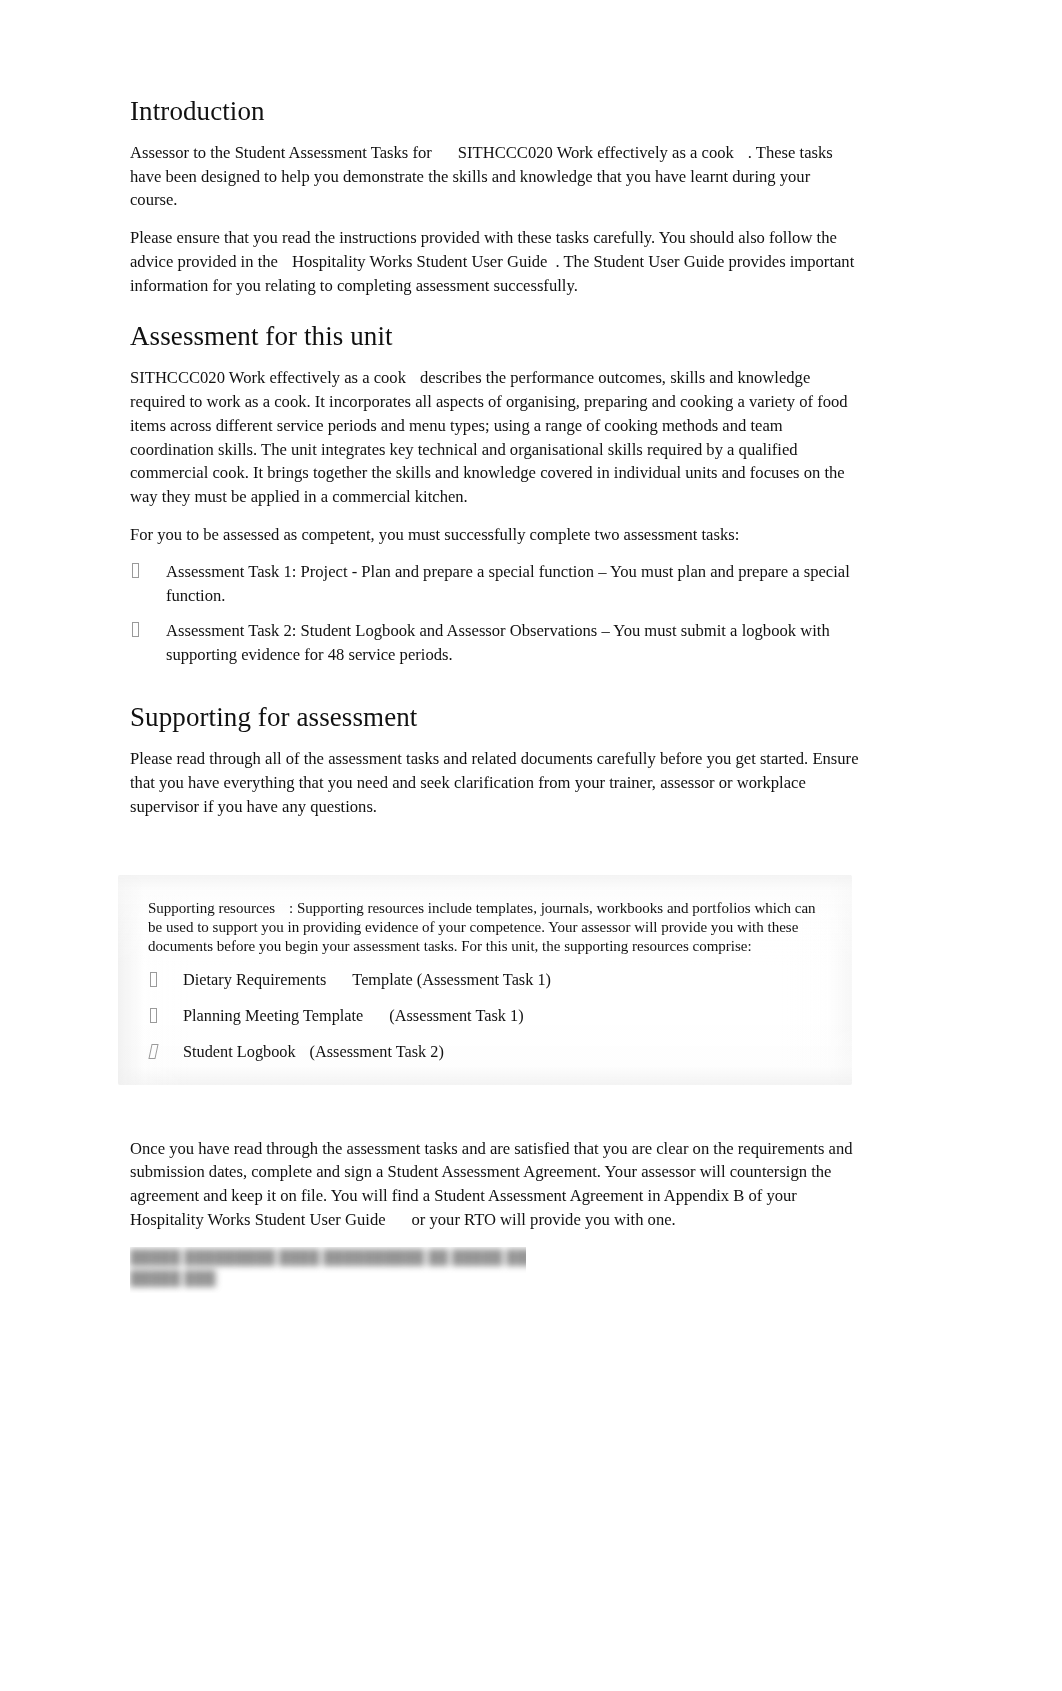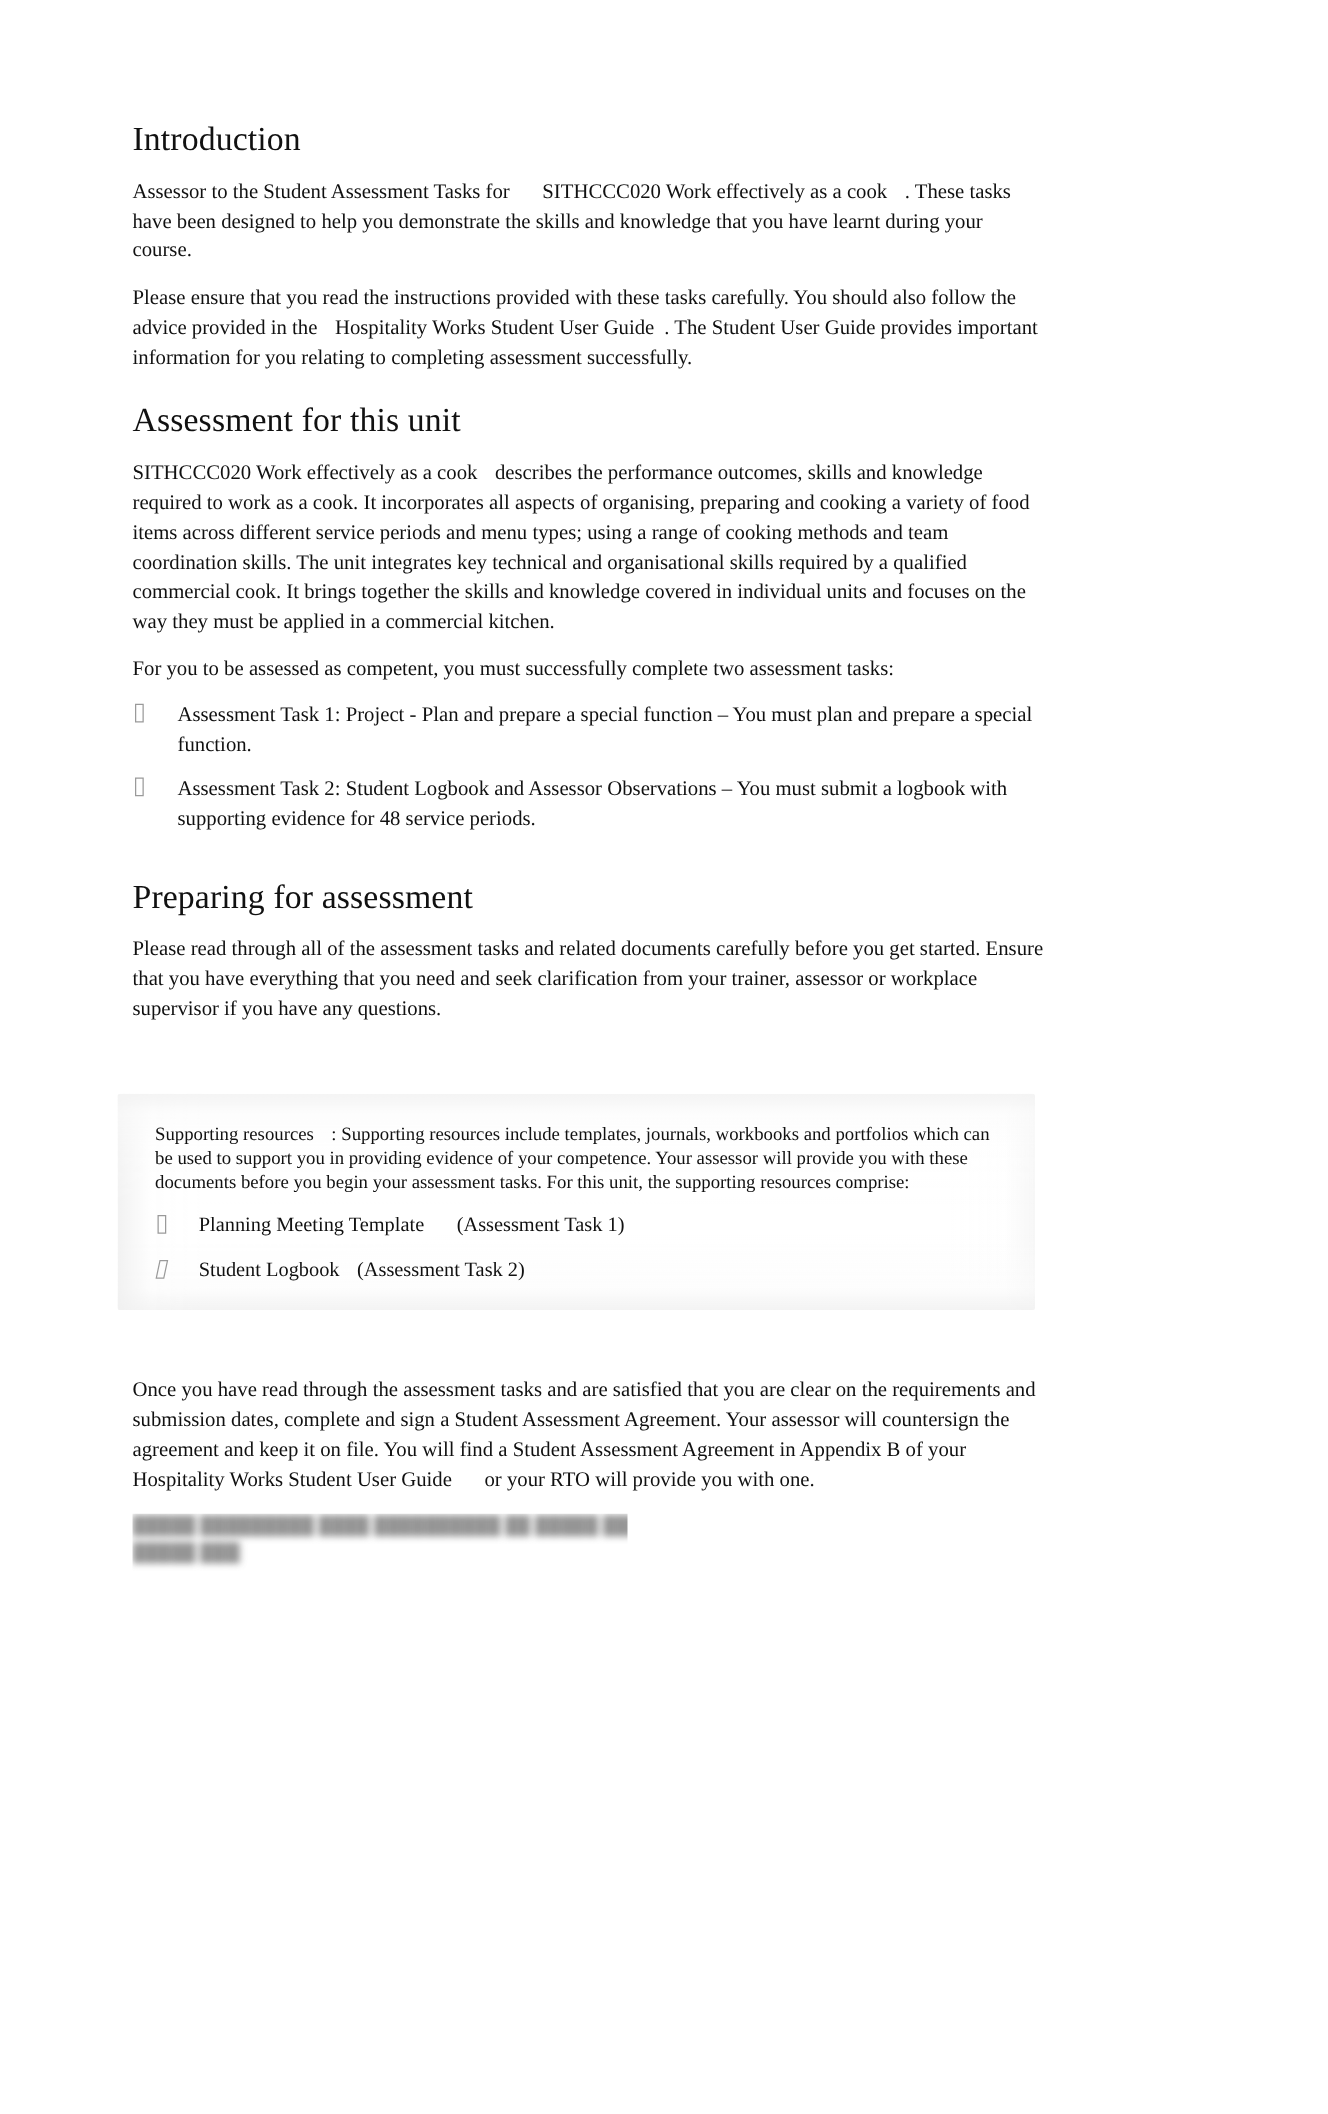--- a/index.html
+++ b/index.html
@@ -14,21 +14,21 @@
   .page {
     position: relative;
     width: 1062px;
     height: 1691px;
     background: #ffffff;
     overflow: hidden;
     box-sizing: border-box;
   }
   .content {
     position: absolute;
-    left: 106px;
+    left: 130px;
     top: 96px;
     width: 730px;
   }
 
   h1.doc-heading {
     font-family: "Liberation Serif", "DejaVu Serif", serif;
     font-weight: normal;
     font-size: 27px;
     line-height: 1.15;
     color: #111111;
@@ -170,28 +170,32 @@
       <li>
         <span class="tofu"></span>
         <span>Assessment Task 1: Project - Plan and prepare a special function – You must plan and prepare a special function.</span>
       </li>
       <li>
         <span class="tofu"></span>
         <span>Assessment Task 2: Student Logbook and Assessor Observations – You must submit a logbook with supporting evidence for 48 service periods.</span>
       </li>
     </ul>
 
-    <h1 class="doc-heading spaced2">Preparing for assessment</h1>
+    <h1 class="doc-heading spaced2">Supporting for assessment</h1>
 
     <p class="body-text">Please read through all of the assessment tasks and related documents carefully before you get started. Ensure that you have everything that you need and seek clarification from your trainer, assessor or workplace supervisor if you have any questions.</p>
 
     <div class="resource-box">
       <p class="box-intro"><span>Supporting resources</span><span class="gap-m"></span><span>: Supporting resources include templates, journals, workbooks and portfolios which can be used to support you in providing evidence of your competence. Your assessor will provide you with these documents before you begin your assessment tasks. For this unit, the supporting resources comprise:</span></p>
 
       <ul class="tofu-list">
+        <li>
+          <span class="tofu"></span>
+          <span>Dietary Requirements</span><span class="gap-l"></span><span>Template (Assessment Task 1)</span>
+        </li>
         <li>
           <span class="tofu"></span>
           <span>Planning Meeting Template</span><span class="gap-l"></span><span>(Assessment Task 1)</span>
         </li>
         <li>
           <span class="tofu slanted"></span>
           <span>Student Logbook</span><span class="gap-m"></span><span>(Assessment Task 2)</span>
         </li>
       </ul>
     </div>

